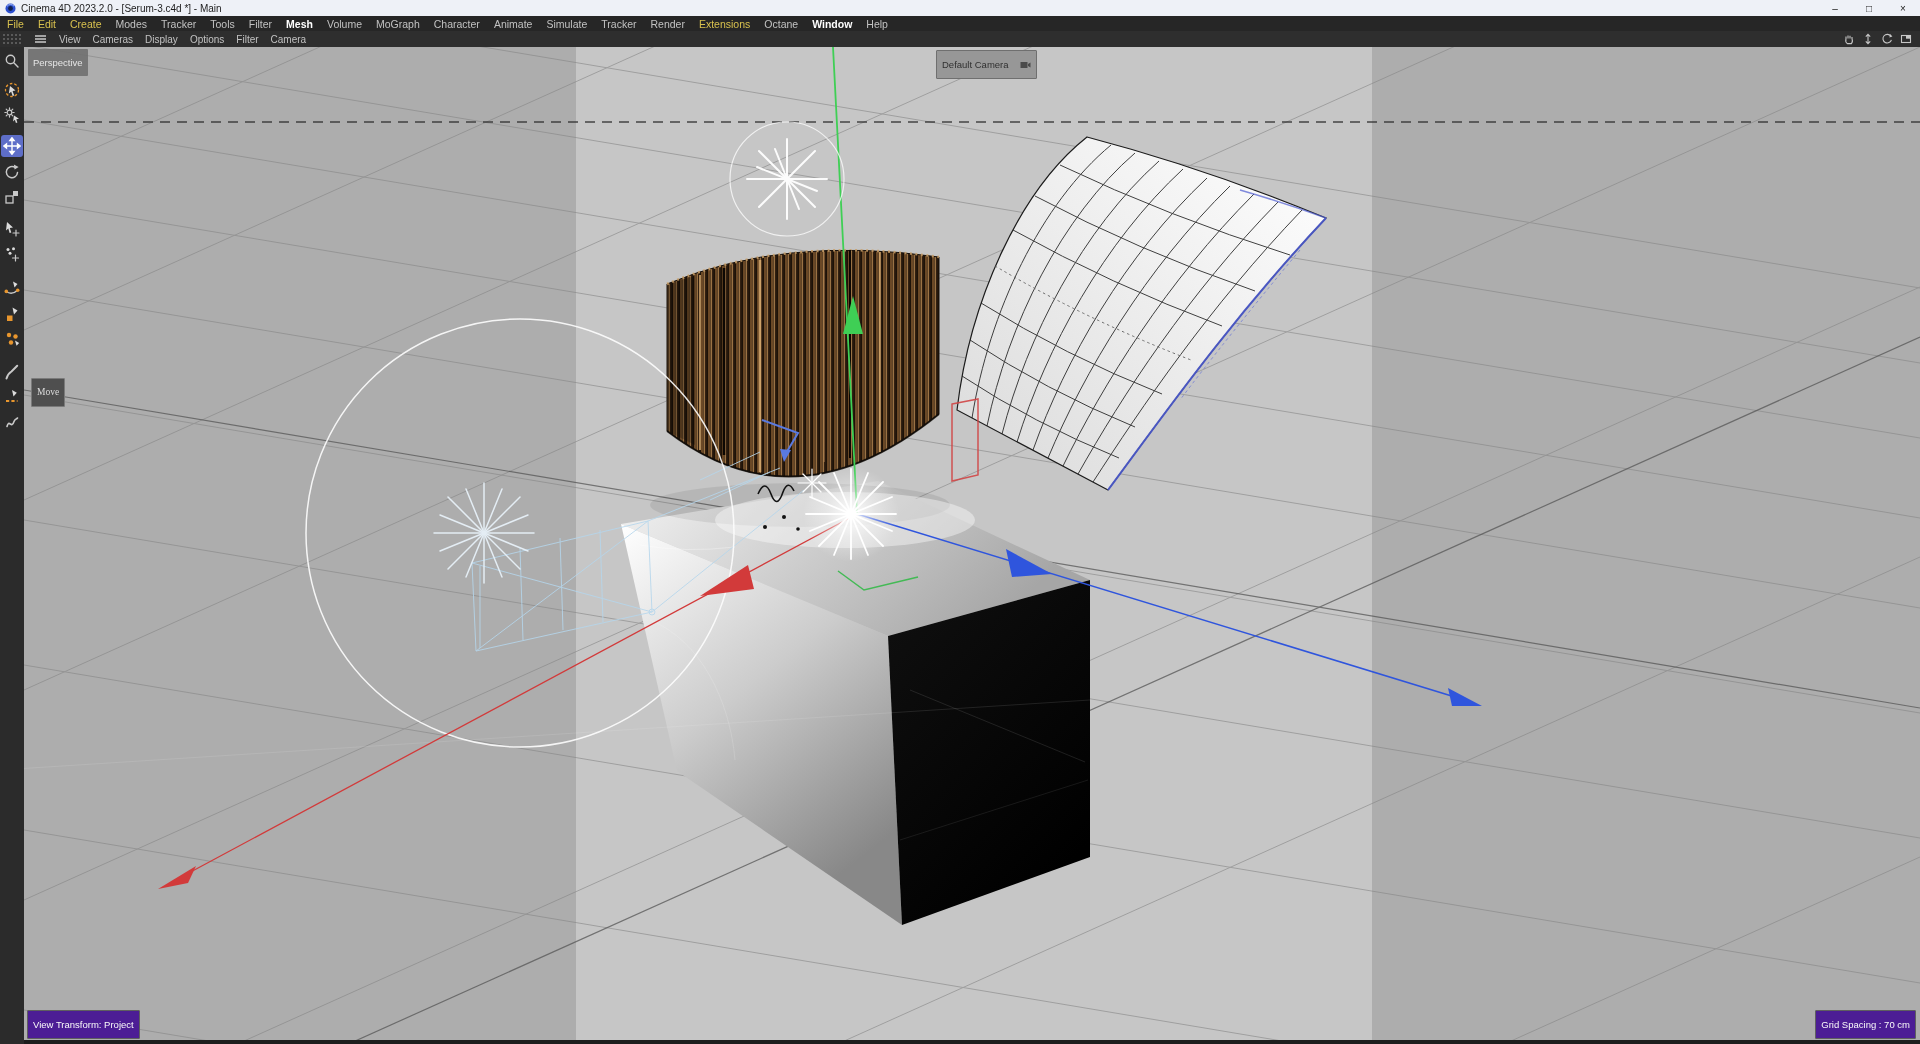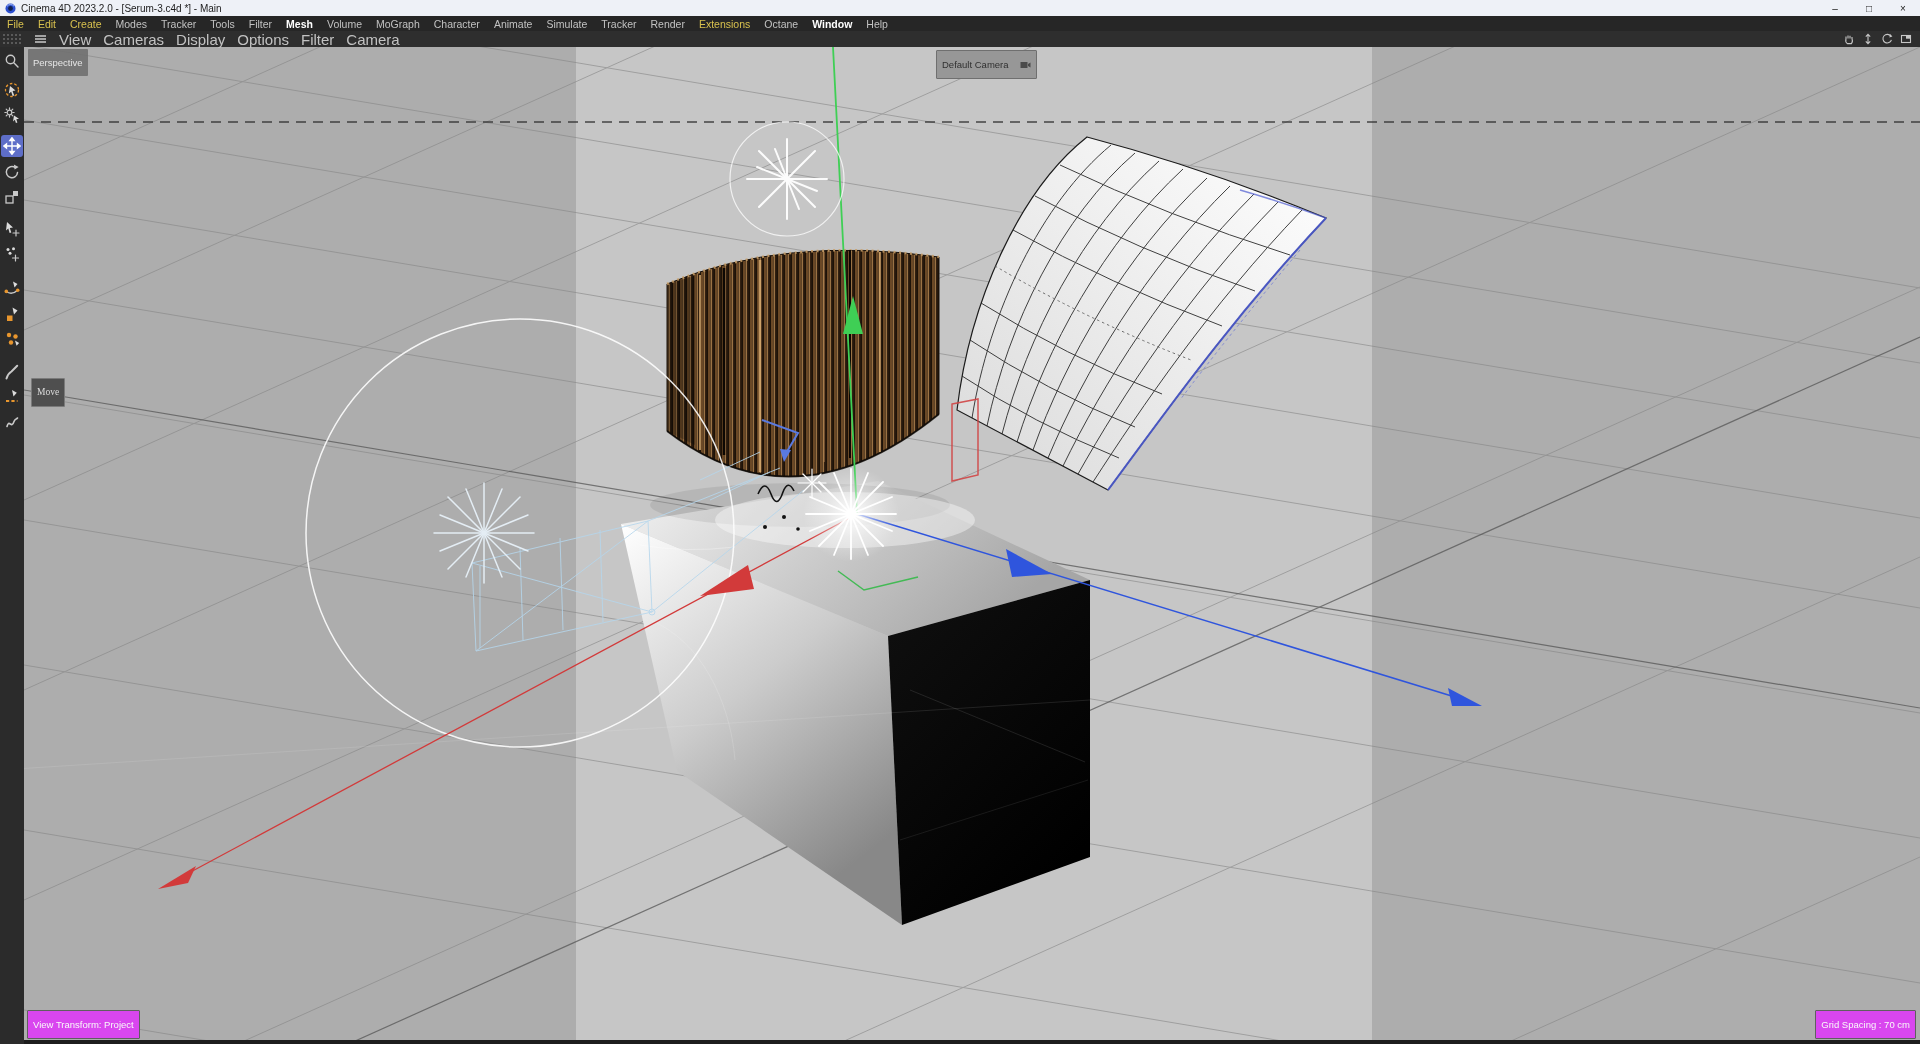--- a/index.html
+++ b/index.html
@@ -22,40 +22,40 @@
     display:flex; align-items:center; padding-left:7px; gap:14px; z-index:29; }
   .mitem { font-size:10.5px; color:#c2c2c2; white-space:nowrap; }
   .mitem.accent { color:#d8c14e; }
   .mitem.bold { color:#ffffff; font-weight:bold; }
   
   .menubar2 { position:absolute; top:31px; left:0; right:0; height:16px; background:#2e2e2e;
     display:flex; align-items:center; gap:12px; z-index:29; }
   .grip { width:20px; height:12px; margin-left:2px;
     background-image:radial-gradient(#5a5a5a 1px, transparent 1px);
     background-size:4px 4px; }
-  .m2item { font-size:15px; color:#c2c2c2; }
+  .m2item { font-size:10px; color:#c2c2c2; }
   .nav-icons { margin-left:auto; display:flex; gap:7px; padding-right:8px; align-items:center; }
   .nav-icons svg { display:block; }
   
   .tool-column { position:absolute; top:47px; left:0; width:24px; bottom:0;
     background:#2b2b2b; display:flex; flex-direction:column; align-items:center; z-index:28; }
   .tool { width:22px; height:22px; display:flex; align-items:center; justify-content:center;
     border-radius:3px; flex:0 0 auto; }
   .tool svg { display:block; }
   .tool.active { background:#5e6ec8; }
   
   .viewport { position:absolute; left:24px; top:47px; right:0; bottom:4px; background:#adadad; overflow:hidden; }
   .scene { position:absolute; inset:0; width:100%; height:100%; }
   .badge { position:absolute; font-size:9.5px; line-height:11px; padding:8px 5px;
     background:rgba(110,110,110,.88); color:#e6e6e6; border-radius:1px; white-space:nowrap; }
   .vp-label { left:4px; top:2px; }
   .cam-badge { left:912px; top:3px; background:#979797; color:#303030; border:1px solid #6f6f6f;
     display:flex; align-items:center; gap:11px; }
   .tool-tip { left:7px; top:331px; background:#4f4f4f; border:1px solid #7a7a7a; color:#ddd;font-family:Liberation Serif, serif; }
-  .status-badge { background:#d946ef; border:1px solid #5f5f5f; color:#fafafa; }
+  .status-badge { background:#4c1d95; border:1px solid #5f5f5f; color:#fafafa; }
   .status-left { left:3px; bottom:1px; }
   .status-right { right:4px; bottom:1px; }
   .bottombar { position:absolute; left:0; bottom:0; right:0; height:4px; background:#1d1d1d; z-index:27; }
 </style>
 </head>
 <body>
 
 <div class="titlebar">
   <div class="tb-left">
     <span style="display:flex;">

